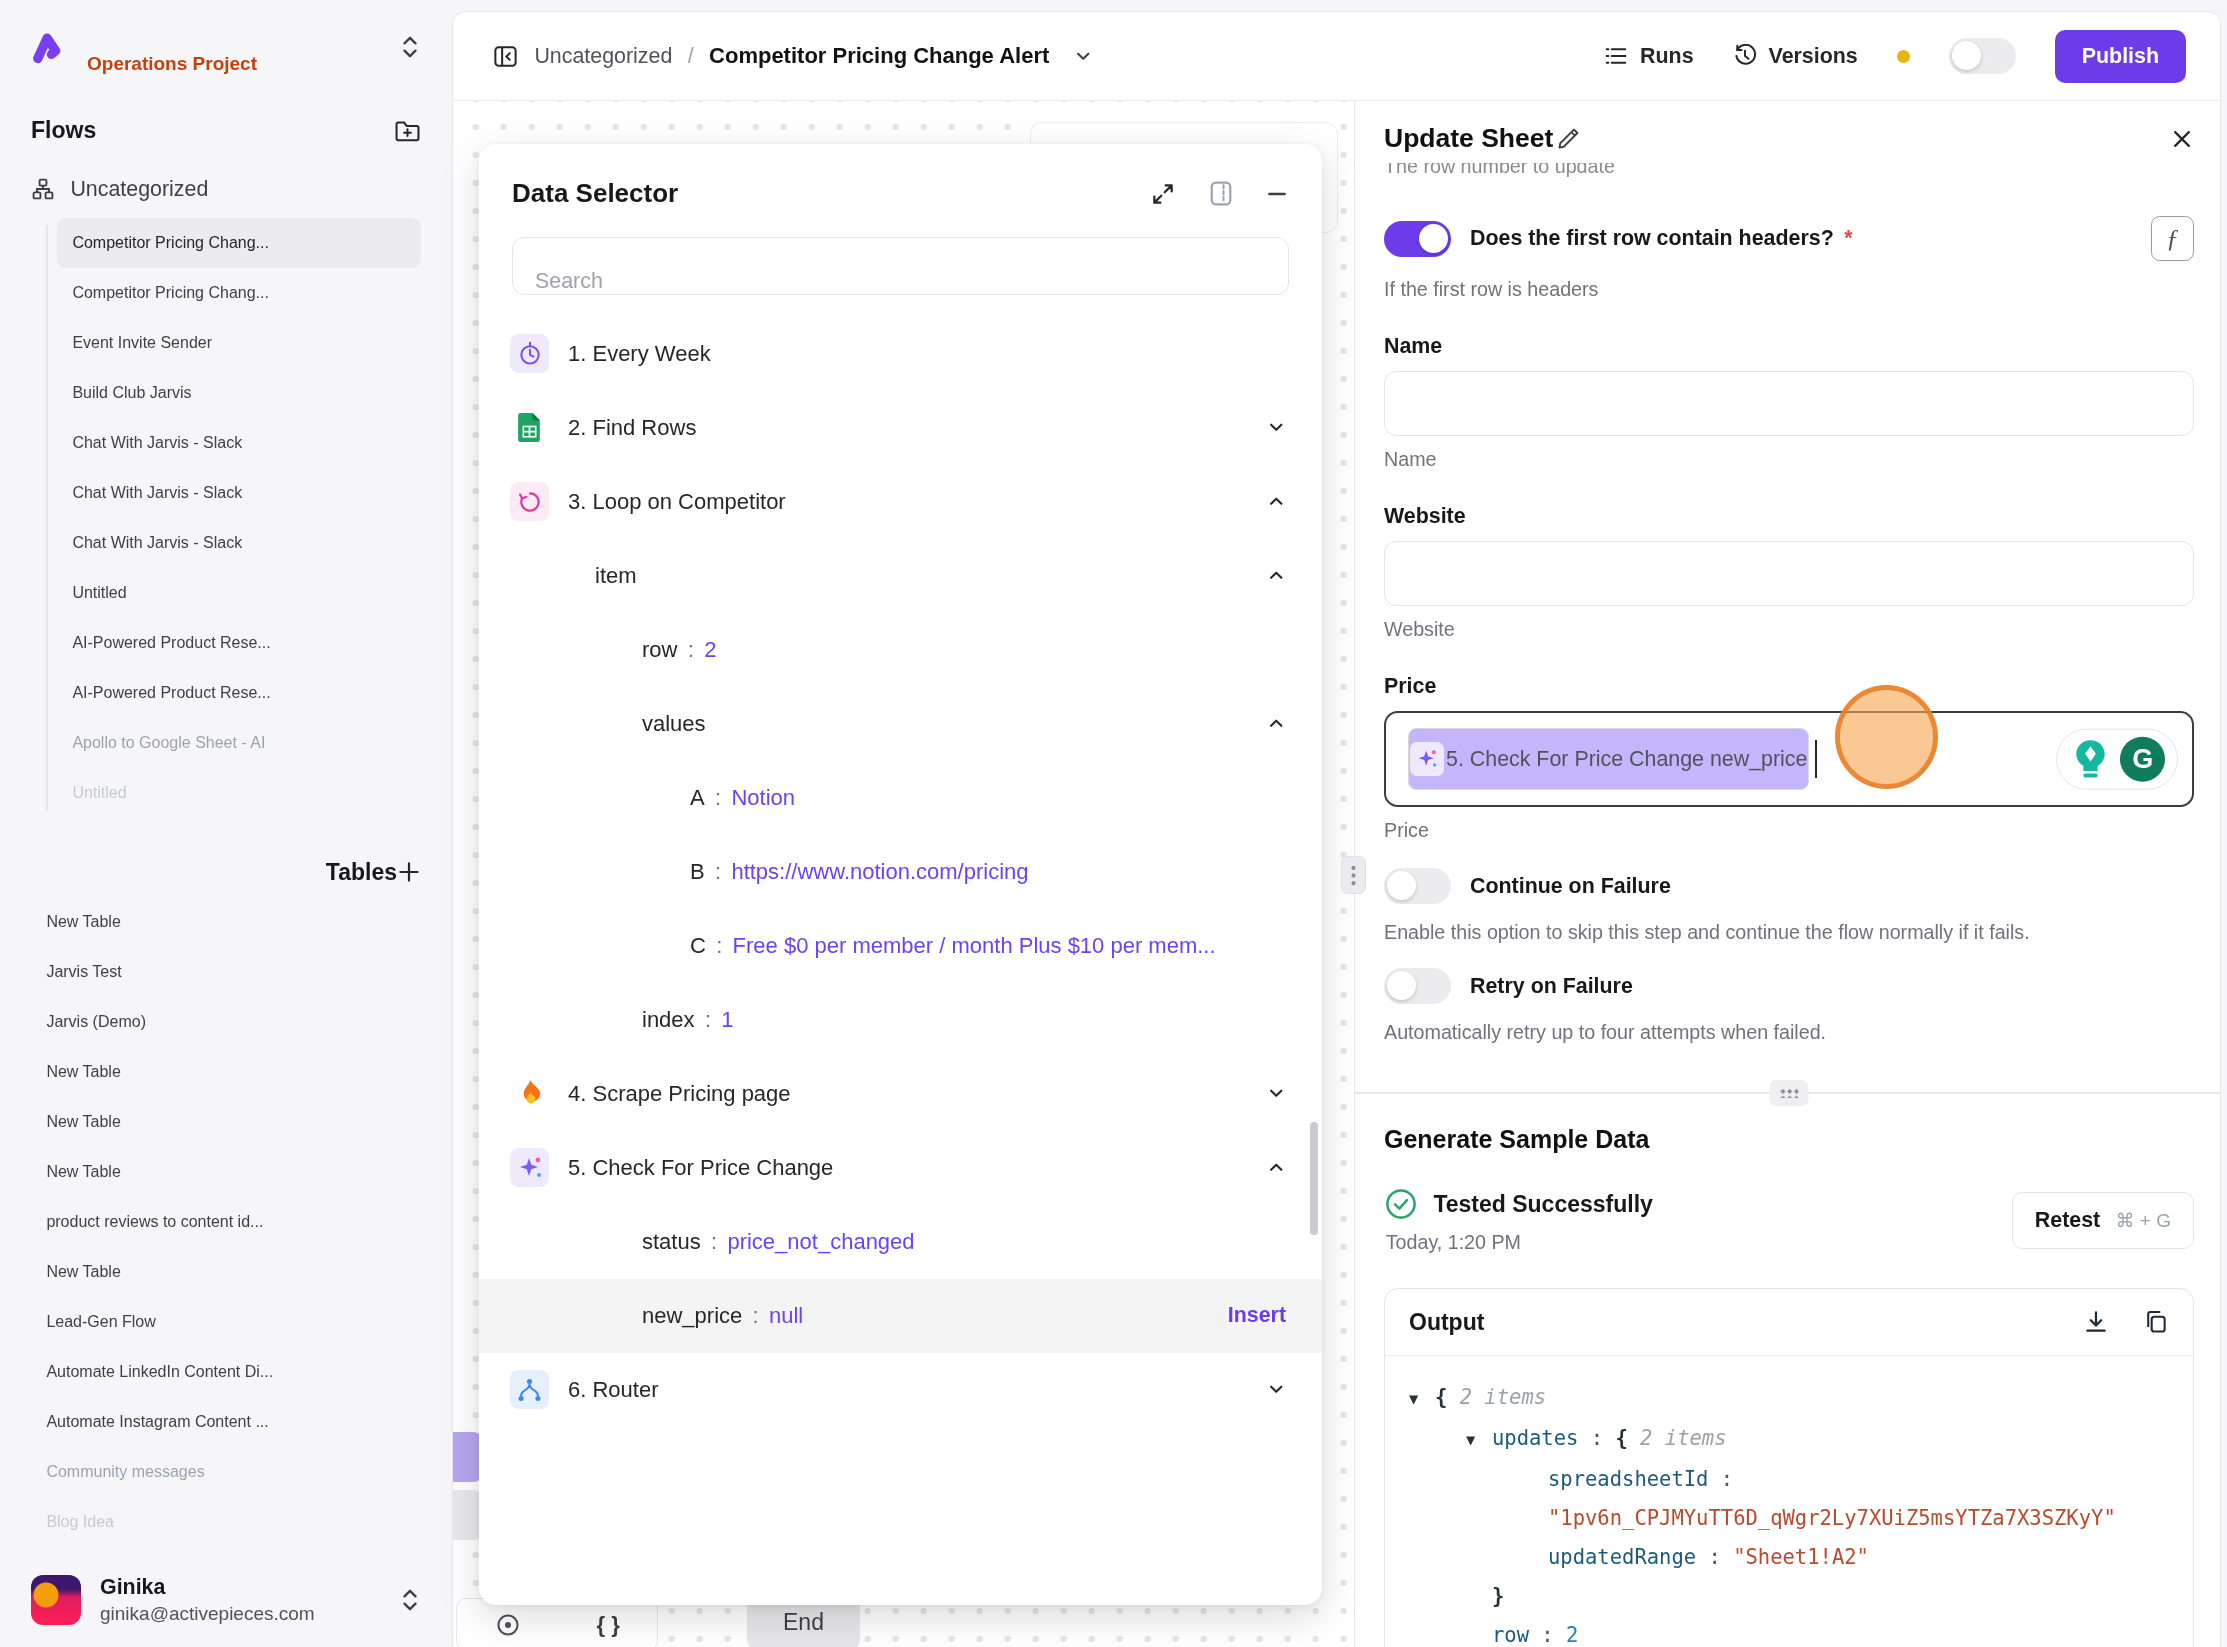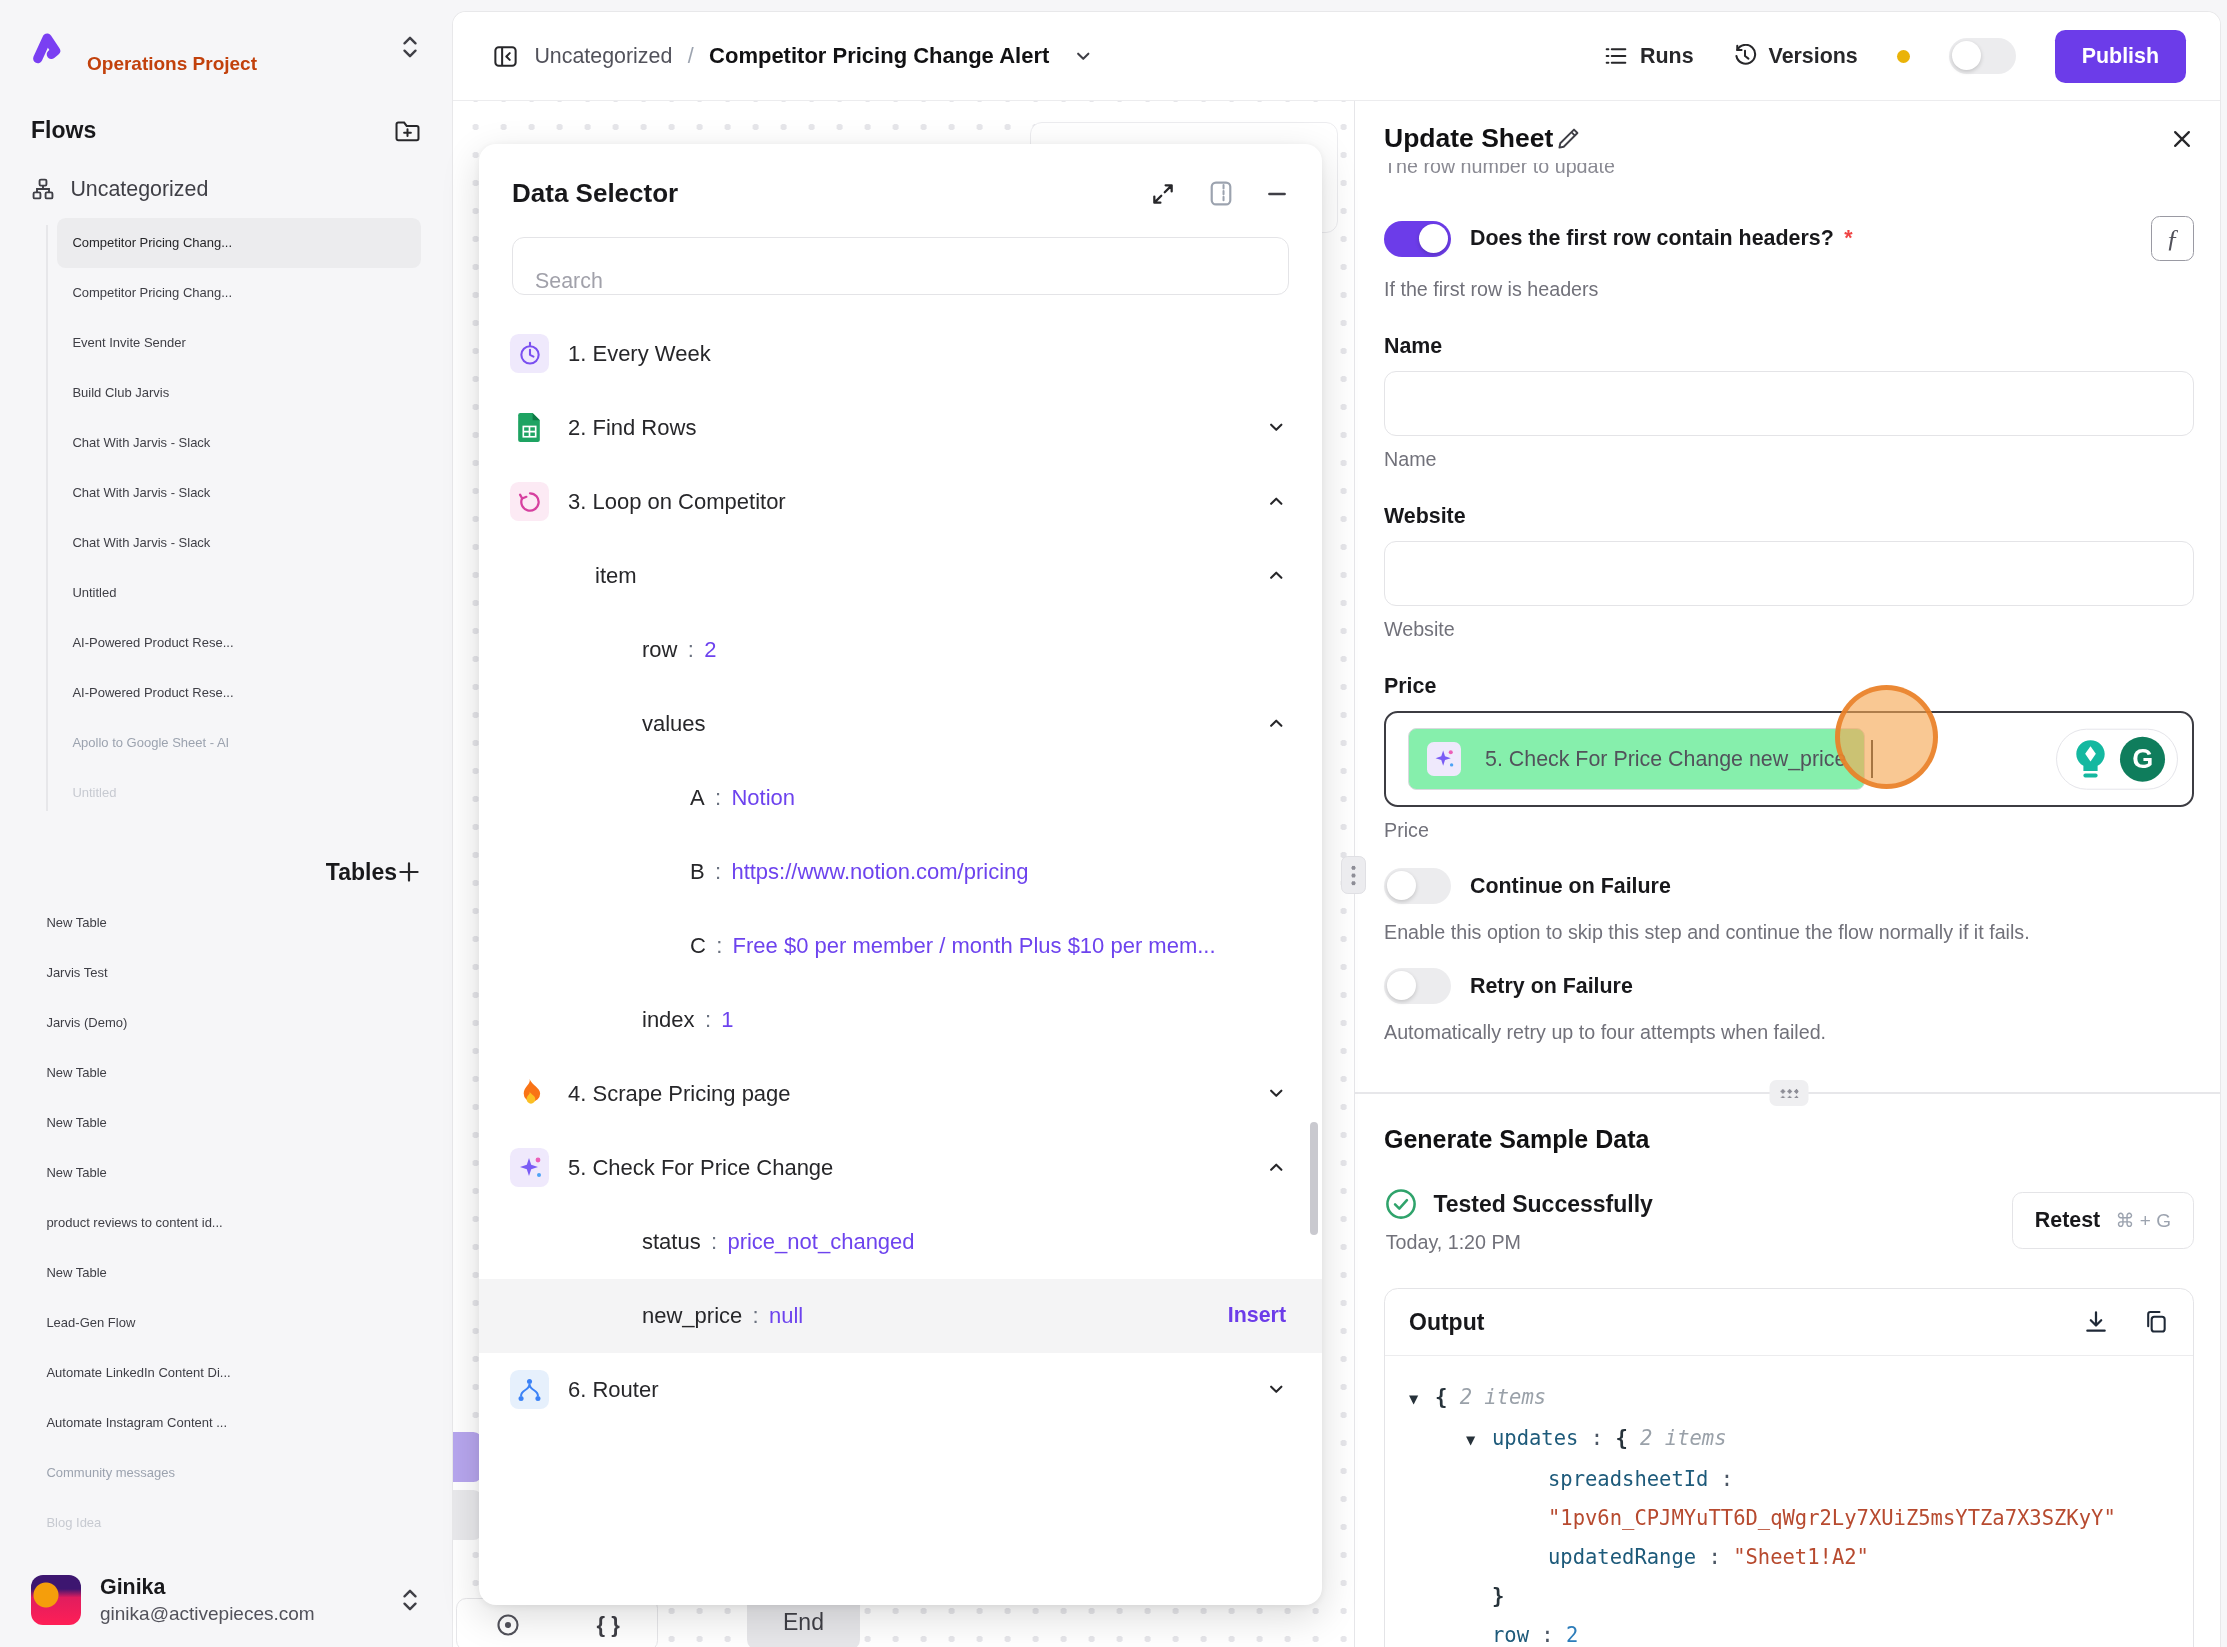--- a/index.html
+++ b/index.html
@@ -17,21 +17,21 @@
   #sidebar { position:absolute; left:0; top:0; width:452px; height:1647px; background:#f6f6f8; padding:0 31px; }
   .sb-project { height:94px; display:flex; align-items:center; gap:17px; }
   .sb-project .title { font-size:19px; font-weight:700; color:#c2410c; flex:1;margin-top:34px; }
   .icon-btn { display:flex; align-items:center; justify-content:center; cursor:pointer; color:#3f3f46; }
   .sb-head { display:flex; align-items:center; margin-top:15.4px; height:43px; }
   .sb-head .h { font-size:23px; font-weight:700; color:#18181b; flex:1; }
   .sb-folder { display:flex; align-items:center; gap:15.4px; height:50px; margin-top:12px; font-size:21.4px; color:#3f3f46; }
   .sb-list { position:relative; margin-top:3.4px; }
   .sb-list.flows { padding-left:26px; }
   .sb-list.flows:before { content:""; position:absolute; left:15.4px; top:6.8px; bottom:6.8px; width:1.7px; background:#e7e7ea; }
-  .sb-item { height:50px; display:flex; align-items:center; padding:0 15.4px; font-size:13px; color:#3f3f46; border-radius:8.6px; white-space:nowrap; overflow:hidden; cursor:pointer; }
+  .sb-item { height:50px; display:flex; align-items:center; padding:0 15.4px; font-size:16px; color:#3f3f46; border-radius:8.6px; white-space:nowrap; overflow:hidden; cursor:pointer; }
   .sb-item.selected { background:#ececee; color:#27272a; }
   .sb-item.muted { color:#9ca3af; }
   .sb-item.faint { color:#c7cad1; }
   .sb-user { position:absolute; left:31px; right:31px; bottom:22px; display:flex; align-items:center; gap:19px; }
   .avatar { width:50px; height:50px; border-radius:12px;
     background:
       radial-gradient(circle 13px at 30% 40%, #f59e0b 0 12px, rgba(0,0,0,0) 13px),
       linear-gradient(180deg,#3d1670 0%,#3d1670 28%,#e11d5e 45%,#ff1e56 100%);
   }
   .sb-user .name { font-size:21.4px; font-weight:700; color:#18181b; }
@@ -107,21 +107,21 @@
   .toggle-row .lbl { font-size:21.4px; font-weight:700; color:#18181b; }
   .toggle-row .req { color:#ef4444; font-size:21.4px; font-weight:700; margin-left:-8.6px; }
   .toggle-row .grow { flex:1; }
   .fx-btn { width:43px; height:45px; border:1.7px solid #9a9aa3; border-radius:8.6px; display:flex; align-items:center; justify-content:center;
     font-family:"Liberation Serif", serif; font-style:italic; font-size:26px; color:#52525b; cursor:pointer; }
   .help { font-size:19.7px; color:#71717a; margin-top:17px; }
   .f-label { font-size:21.4px; font-weight:700; color:#18181b; margin-top:33px; }
   .f-input { margin-top:12px; height:65px; border:1.3px solid #e4e4e7; border-radius:12px; background:#fff; width:100%; }
   .f-help { font-size:19.7px; color:#71717a; margin-top:12px; }
   .price-box { margin-top:12px; height:96px; border:2.6px solid #3c3c42; border-radius:13.7px; position:relative; display:flex; align-items:center; padding-left:22px; }
-  .price-chip { display:inline-flex; align-items:center; gap:24px; border:1.3px solid #d9d9de; border-radius:8.6px; background:#86efac; height:62px; padding:0 18px; }
+  .price-chip { display:inline-flex; align-items:center; gap:2px; border:1.3px solid #d9d9de; border-radius:8.6px; background:#c4b5fd; height:62px; padding:0 1px; }
   .price-chip .ic { width:34px; height:34px; border-radius:6.8px; background:#efe9fc; display:flex; align-items:center; justify-content:center; }
   .price-chip .txt { font-size:21.4px; color:#52525b; }
   .caret-line { width:2.1px; height:38px; background:#27272a; margin-left:5.1px; }
   .price-icons { position:absolute; right:13.7px; top:50%; transform:translateY(-50%); display:flex; align-items:center; gap:8.6px;
     background:#fff; border:1.3px solid #e5e5ea; border-radius:855px; padding:6.8px 12px; }
   .gram-g { width:45px; height:45px; border-radius:50%; background:#0f7d5c; color:#fff; font-weight:700; font-size:27px; display:flex; align-items:center; justify-content:center; }
   .divider-wrap { position:relative; margin-top:36px; height:26px; }
   .divider-wrap:before { content:""; position:absolute; left:-29px; right:-26px; top:12px; height:1.7px; background:#e7e7ea; }
   .drag-h { position:absolute; left:50%; transform:translateX(-50%); top:0; width:39px; height:26px; background:#efeff1; border-radius:6.8px;
     display:flex; align-items:center; justify-content:center; }

